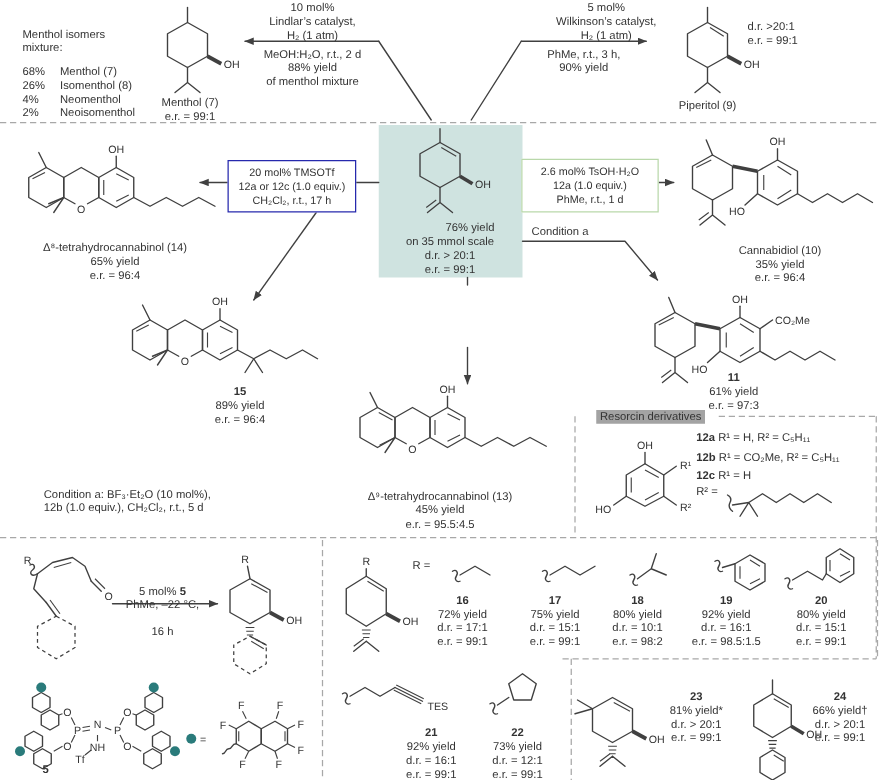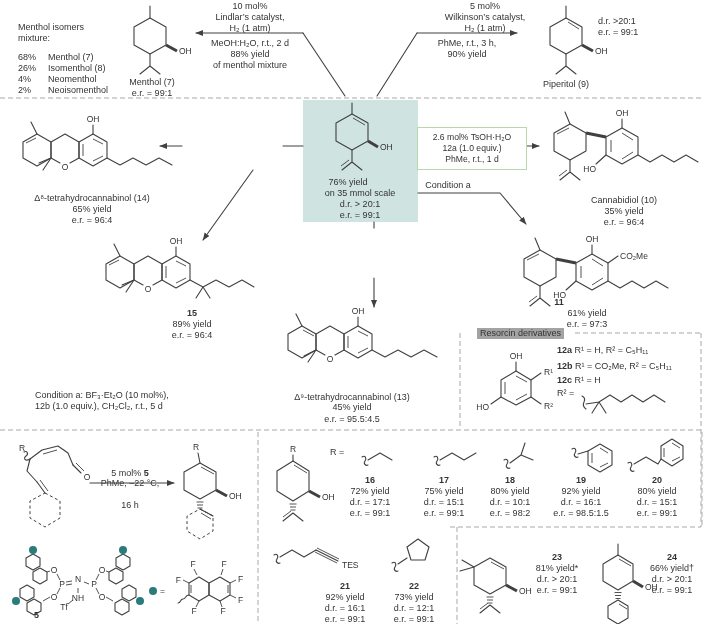--- a/index.html
+++ b/index.html
@@ -350,25 +350,30 @@
   <div class="t c" style="left:485px;top:1px">5 mol%</div>
   <div class="t c" style="left:485px;top:12px">Wilkinson’s catalyst,</div>
   <div class="t c" style="left:485px;top:23px">H₂ (1 atm)</div>
   <div class="t c" style="left:467px;top:38px">PhMe, r.t., 3 h,</div>
   <div class="t c" style="left:467px;top:49px">90% yield</div>
 
   <div class="t" style="left:598px;top:16px">d.r. &gt;20:1</div>
   <div class="t" style="left:598px;top:27px">e.r. = 99:1</div>
   <div class="t c" style="left:566px;top:79px">Piperitol (9)</div>
 
-  <div class="t c" style="left:348px;top:177px">76% yield</div>
+  <div class="t c" style="left:376px;top:177px">76% yield</div>
   <div class="t c" style="left:360px;top:188px">on 35 mmol scale</div>
   <div class="t c" style="left:360px;top:199px">d.r. &gt; 20:1</div>
   <div class="t c" style="left:360px;top:210px">e.r. = 99:1</div>
 
+  <div class="cbox" style="left:182px;top:128px;width:101px;height:40px;border:1.6px solid #2629ad;">
+    <div>20 mol% TMSOTf</div>
+    <div>12a or 12c (1.0 equiv.)</div>
+    <div>CH₂Cl₂, r.t., 17 h</div>
+  </div>
   <div class="cbox" style="left:417px;top:127px;width:108px;height:41px;border:1.6px solid #b9d8aa;text-align:center;">
     <div>2.6 mol% TsOH·H₂O</div>
     <div>12a (1.0 equiv.)</div>
     <div>PhMe, r.t., 1 d</div>
   </div>
 
   <div class="t c" style="left:448px;top:180px">Condition a</div>
   <div class="t" style="left:35px;top:390px">Condition a: BF₃·Et₂O (10 mol%),</div>
   <div class="t" style="left:35px;top:401px">12b (1.0 equiv.), CH₂Cl₂, r.t., 5 d</div>
 
@@ -377,21 +382,21 @@
   <div class="t c" style="left:92px;top:215px">e.r. = 96:4</div>
 
   <div class="t c b" style="left:192px;top:308px">15</div>
   <div class="t c" style="left:192px;top:319px">89% yield</div>
   <div class="t c" style="left:192px;top:330px">e.r. = 96:4</div>
 
   <div class="t c" style="left:624px;top:195px">Cannabidiol (10)</div>
   <div class="t c" style="left:624px;top:206px">35% yield</div>
   <div class="t c" style="left:624px;top:217px">e.r. = 96:4</div>
 
-  <div class="t c b" style="left:559px;top:297px">11</div>
+  <div class="t c b" style="left:587px;top:297px">11</div>
   <div class="t c" style="left:587px;top:308px">61% yield</div>
   <div class="t c" style="left:587px;top:319px">e.r. = 97:3</div>
 
   <div class="t c" style="left:352px;top:392px">Δ⁹-tetrahydrocannabinol (13)</div>
   <div class="t c" style="left:352px;top:402px">45% yield</div>
   <div class="t c" style="left:352px;top:414px">e.r. = 95.5:4.5</div>
 
   <div class="t" style="left:477px;top:328px;background:#a3a3a3;padding:0 3px;">Resorcin derivatives</div>
   <div class="t" style="left:557px;top:345px">
     <span class="b">12a</span>

